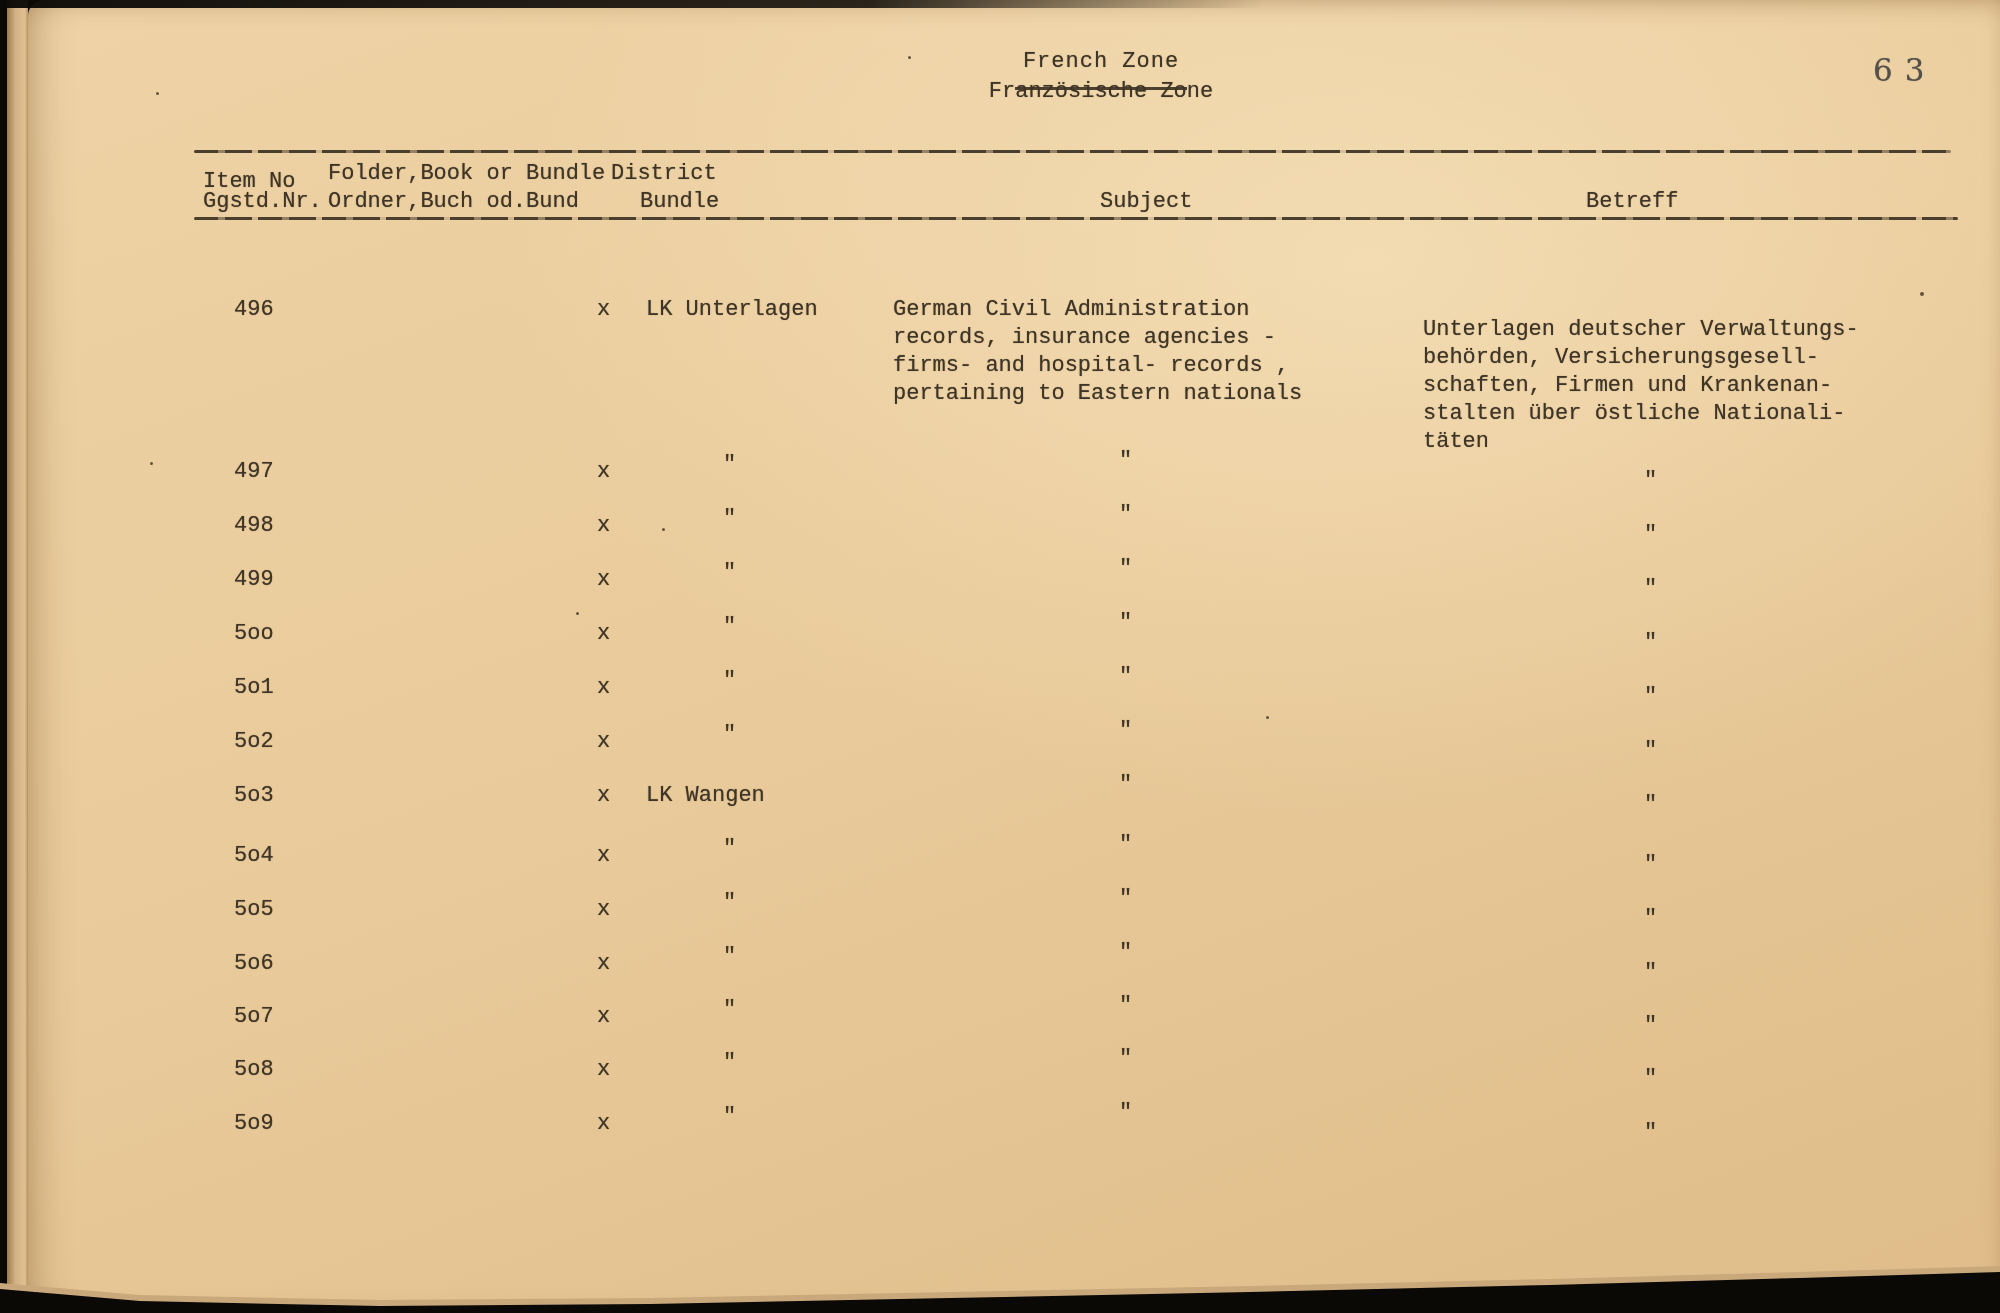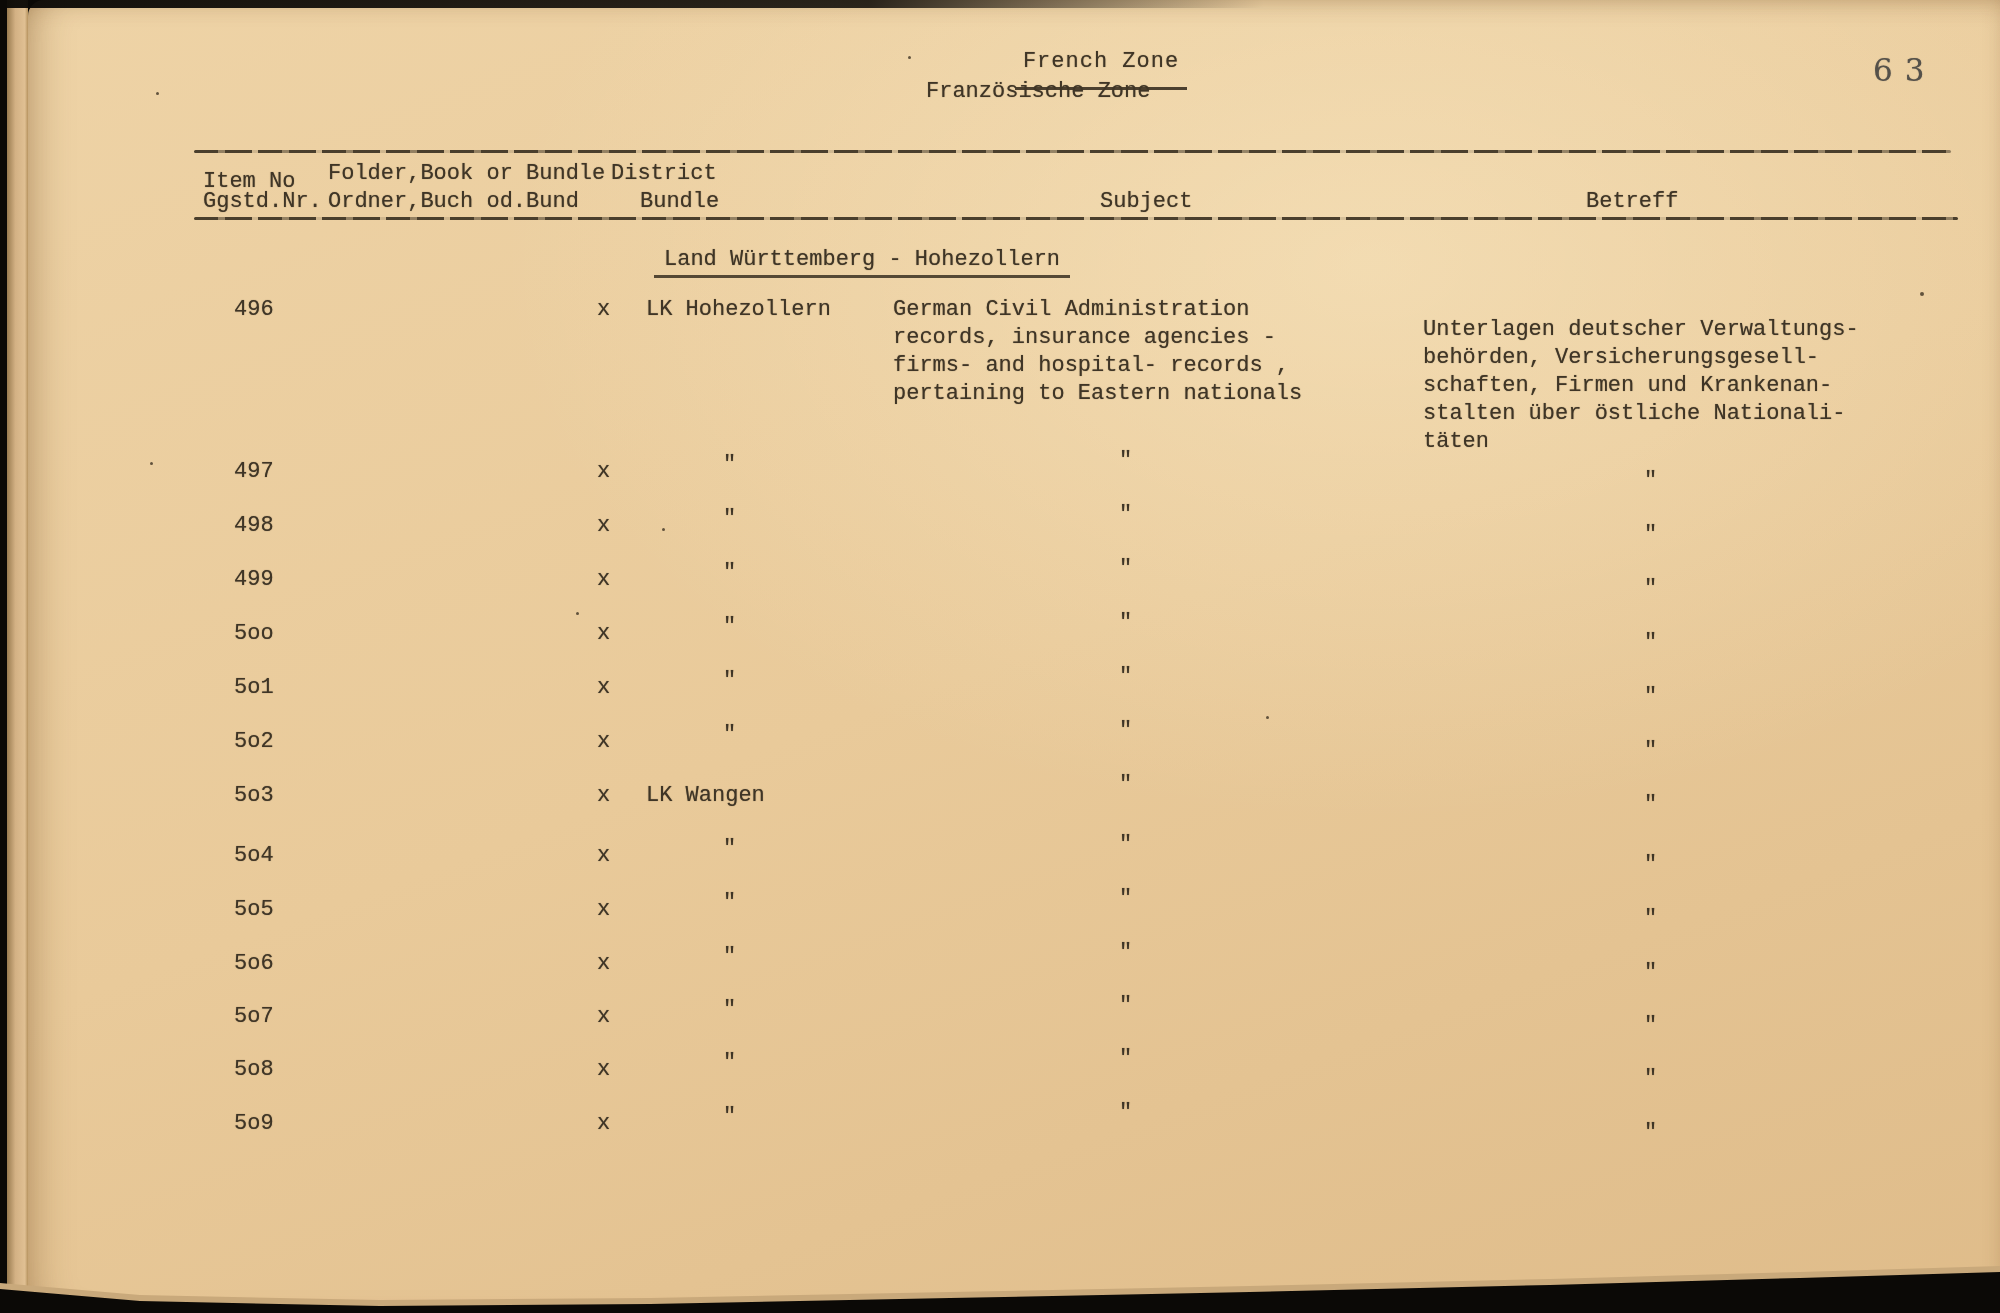--- a/index.html
+++ b/index.html
@@ -16,21 +16,21 @@
            radial-gradient(1400px 900px at 68% 20%, rgba(255,242,208,0.40), rgba(255,242,208,0) 62%),
            linear-gradient(160deg,#eed3a6 0%,#e9ca9a 50%,#dfbc8a 100%);
          box-shadow:inset 26px 0 38px -20px rgba(110,72,28,.38),
                     inset 0 16px 26px -16px rgba(110,72,28,.28),
                     inset -8px 0 22px -12px rgba(110,72,28,.20);}
   
   .typed{position:absolute;color:#3f3526;font-size:22px;line-height:28px;
          text-shadow:0 0 1px rgba(63,53,38,.65);white-space:pre-line;}
   .title1{left:923px;top:48px;width:300px;text-align:center;letter-spacing:1px;}
   .title1 .u{border-bottom:3px solid rgba(58,48,33,.9);padding:0 8px 13px;}
-  .title2{left:898px;top:78px;width:350px;text-align:left;}
+  .title2{left:898px;top:78px;width:350px;text-align:center;}
   .page-number{position:absolute;left:1845px;top:52px;font-family:"DejaVu Serif",serif;
                font-size:31px;letter-spacing:12px;color:#55514a;text-shadow:0 0 1px rgba(85,81,74,.5);}
   
   .rule{position:absolute;height:3px;border-radius:2px;opacity:.92;
         background:repeating-linear-gradient(to right,
           #3c3222 0 24px, rgba(60,50,34,.55) 24px 31px,
           #3c3222 31px 58px, rgba(60,50,34,.18) 58px 64px);}
   .rule1{left:166px;top:150px;width:1757px;}
   .rule2{left:166px;top:217px;width:1764px;}
   
@@ -77,27 +77,26 @@
     <div class="typed h-item2">Ggstd.Nr.</div>
     <div class="typed h-folder1">Folder,Book or Bundle</div>
     <div class="typed h-folder2">Ordner,Buch od.Bund</div>
     <div class="typed h-district1">District</div>
     <div class="typed h-district2">Bundle</div>
     <div class="typed h-subject">Subject</div>
     <div class="typed h-betreff">Betreff</div>
 
     <div class="rule rule2"></div>
 
-    <div class="typed section"><span class="u">Land Württemberg - Hohezollern</span></div>
 
     <div class="rows">
         <div class="row" style="top: 296px;">
     <span class="cell item">496</span>
     <span class="cell bundle">x</span>
-    <span class="cell district named">LK Hohezollern</span>
+    <span class="cell district named">LK Unterlagen</span>
     <span class="cell subject">German Civil Administration
 records, insurance agencies -
 firms- and hospital- records ,
 pertaining to Eastern nationals</span>
     <span class="cell betreff">Unterlagen deutscher Verwaltungs-
 behörden, Versicherungsgesell-
 schaften, Firmen und Krankenan-
 stalten über östliche Nationali-
 täten</span>
   </div>

